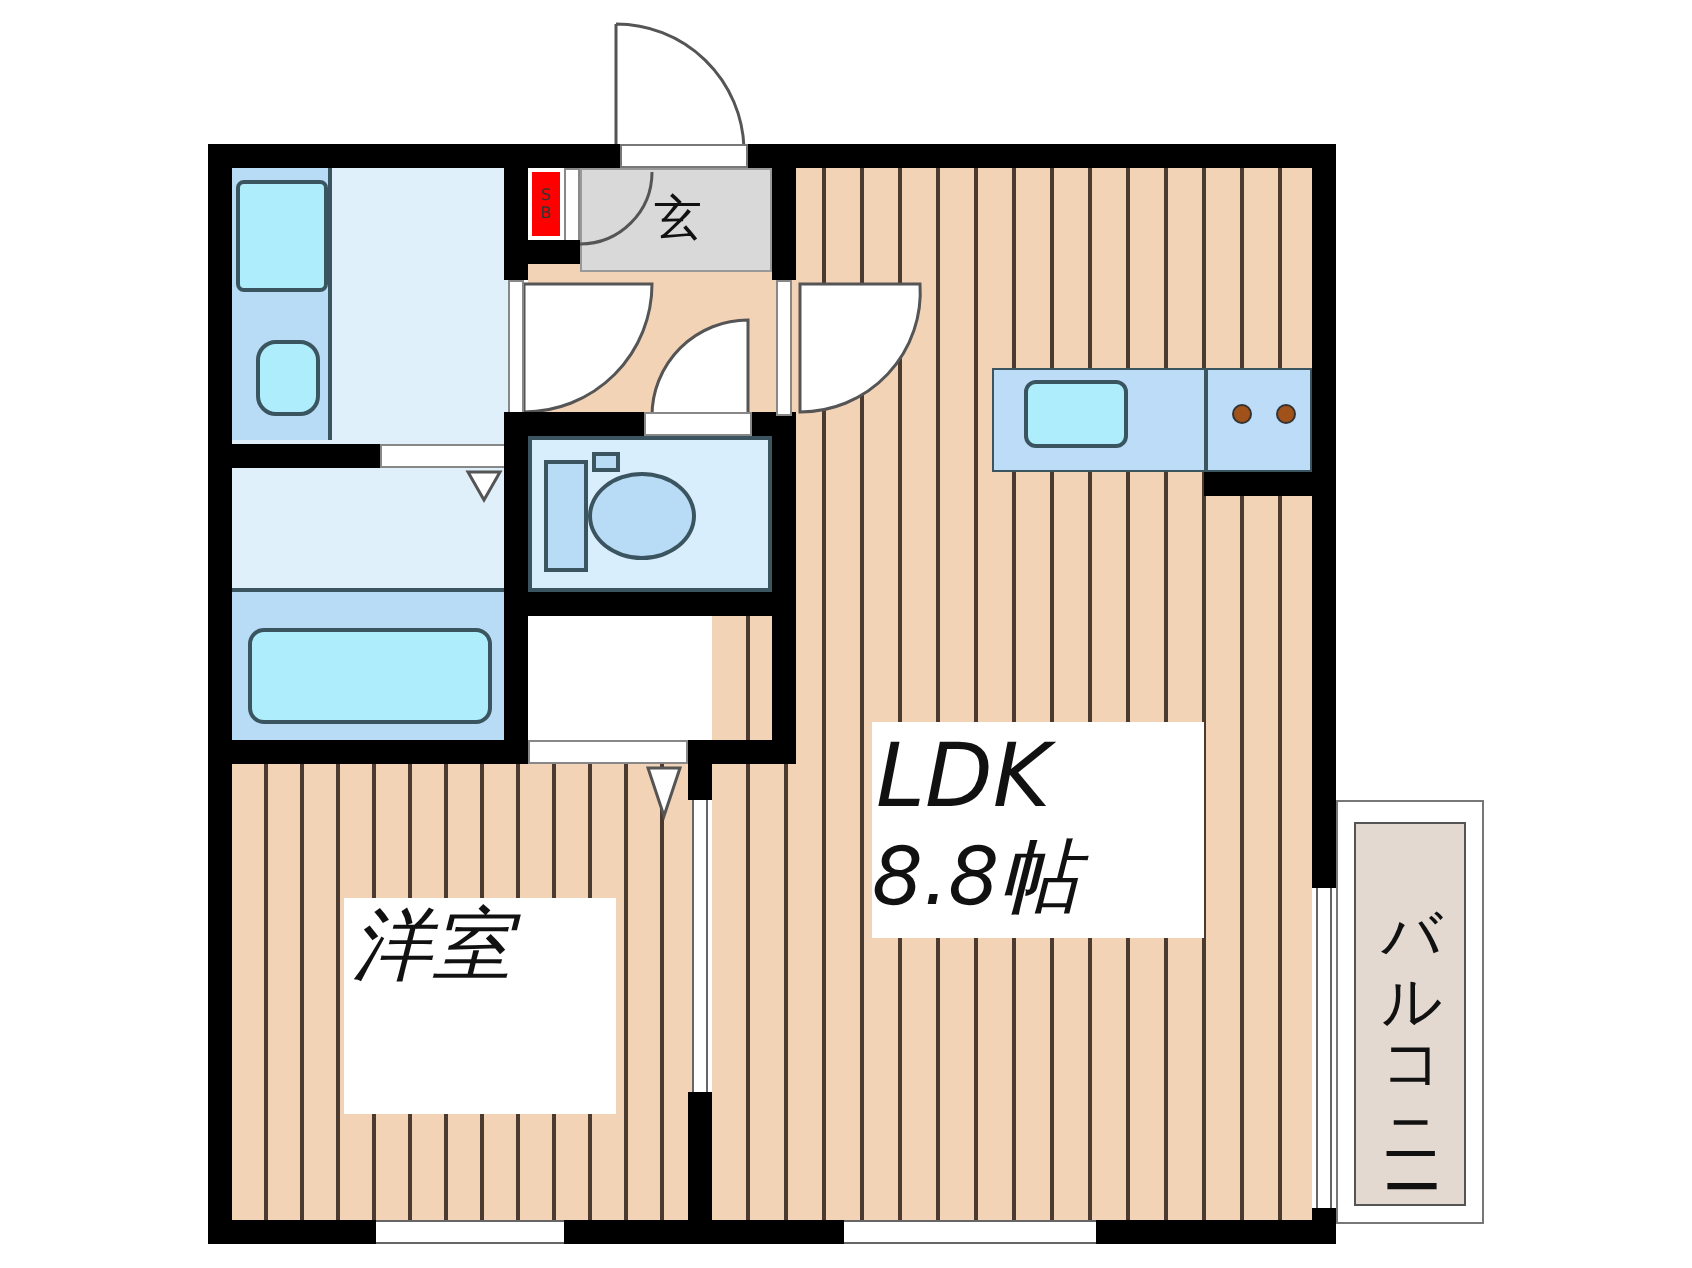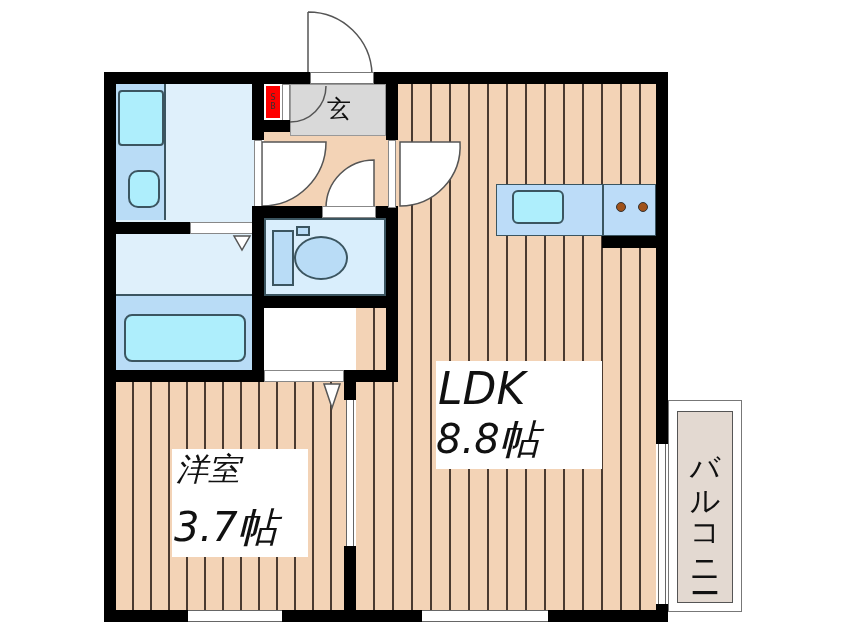--- a/index.html
+++ b/index.html
@@ -123,22 +123,21 @@
   <div class="abs wall" style="left:386px;top:84px;width:12px;height:56px;"></div>
   <div class="abs" style="left:388px;top:140px;width:8px;height:68px;background:#fff;border:1px solid #888;"></div>
   <div class="abs wall" style="left:386px;top:208px;width:12px;height:174px;"></div>
   <div class="abs wall" style="left:264px;top:296px;width:122px;height:12px;"></div>
   <div class="abs wall" style="left:344px;top:370px;width:54px;height:12px;"></div>
   <div class="abs wall" style="left:344px;top:382px;width:12px;height:18px;"></div>
   <div class="abs vwindow" style="left:346px;top:400px;width:8px;height:146px;"></div>
   <div class="abs wall" style="left:344px;top:546px;width:12px;height:64px;"></div>
 
   <div class="abs label-box" style="left:172px;top:449px;width:136px;height:108px;">
-    <div class="abs room-label" style="left:4px;top:4px;font-size:32px;text-align:center;">洋室</div>
-    <div class="abs room-label" style="left:2px;top:58px;font-size:40px;">3.7帖</div>
+    <div class="abs room-label" style="left:4px;top:4px;font-size:40px;text-align:center;">洋室</div>
   </div>
 
   <div class="abs label-box" style="left:436px;top:361px;width:166px;height:108px;">
     <div class="abs room-label" style="left:2px;top:6px;font-size:44px;">LDK</div>
     <div class="abs room-label" style="left:0px;top:58px;font-size:40px;">8.8帖</div>
   </div>
 
   <div class="abs" style="left:668px;top:400px;width:74px;height:212px;background:#fff;border:1.5px solid #777;">
     <div class="abs" style="left:8px;top:10px;width:56px;height:192px;background:#e3d9d1;border:1.5px solid #555;display:flex;align-items:center;justify-content:center;">
       <span class="room-label" style="writing-mode:vertical-rl;font-size:30px;letter-spacing:2px;">バルコニー</span>

